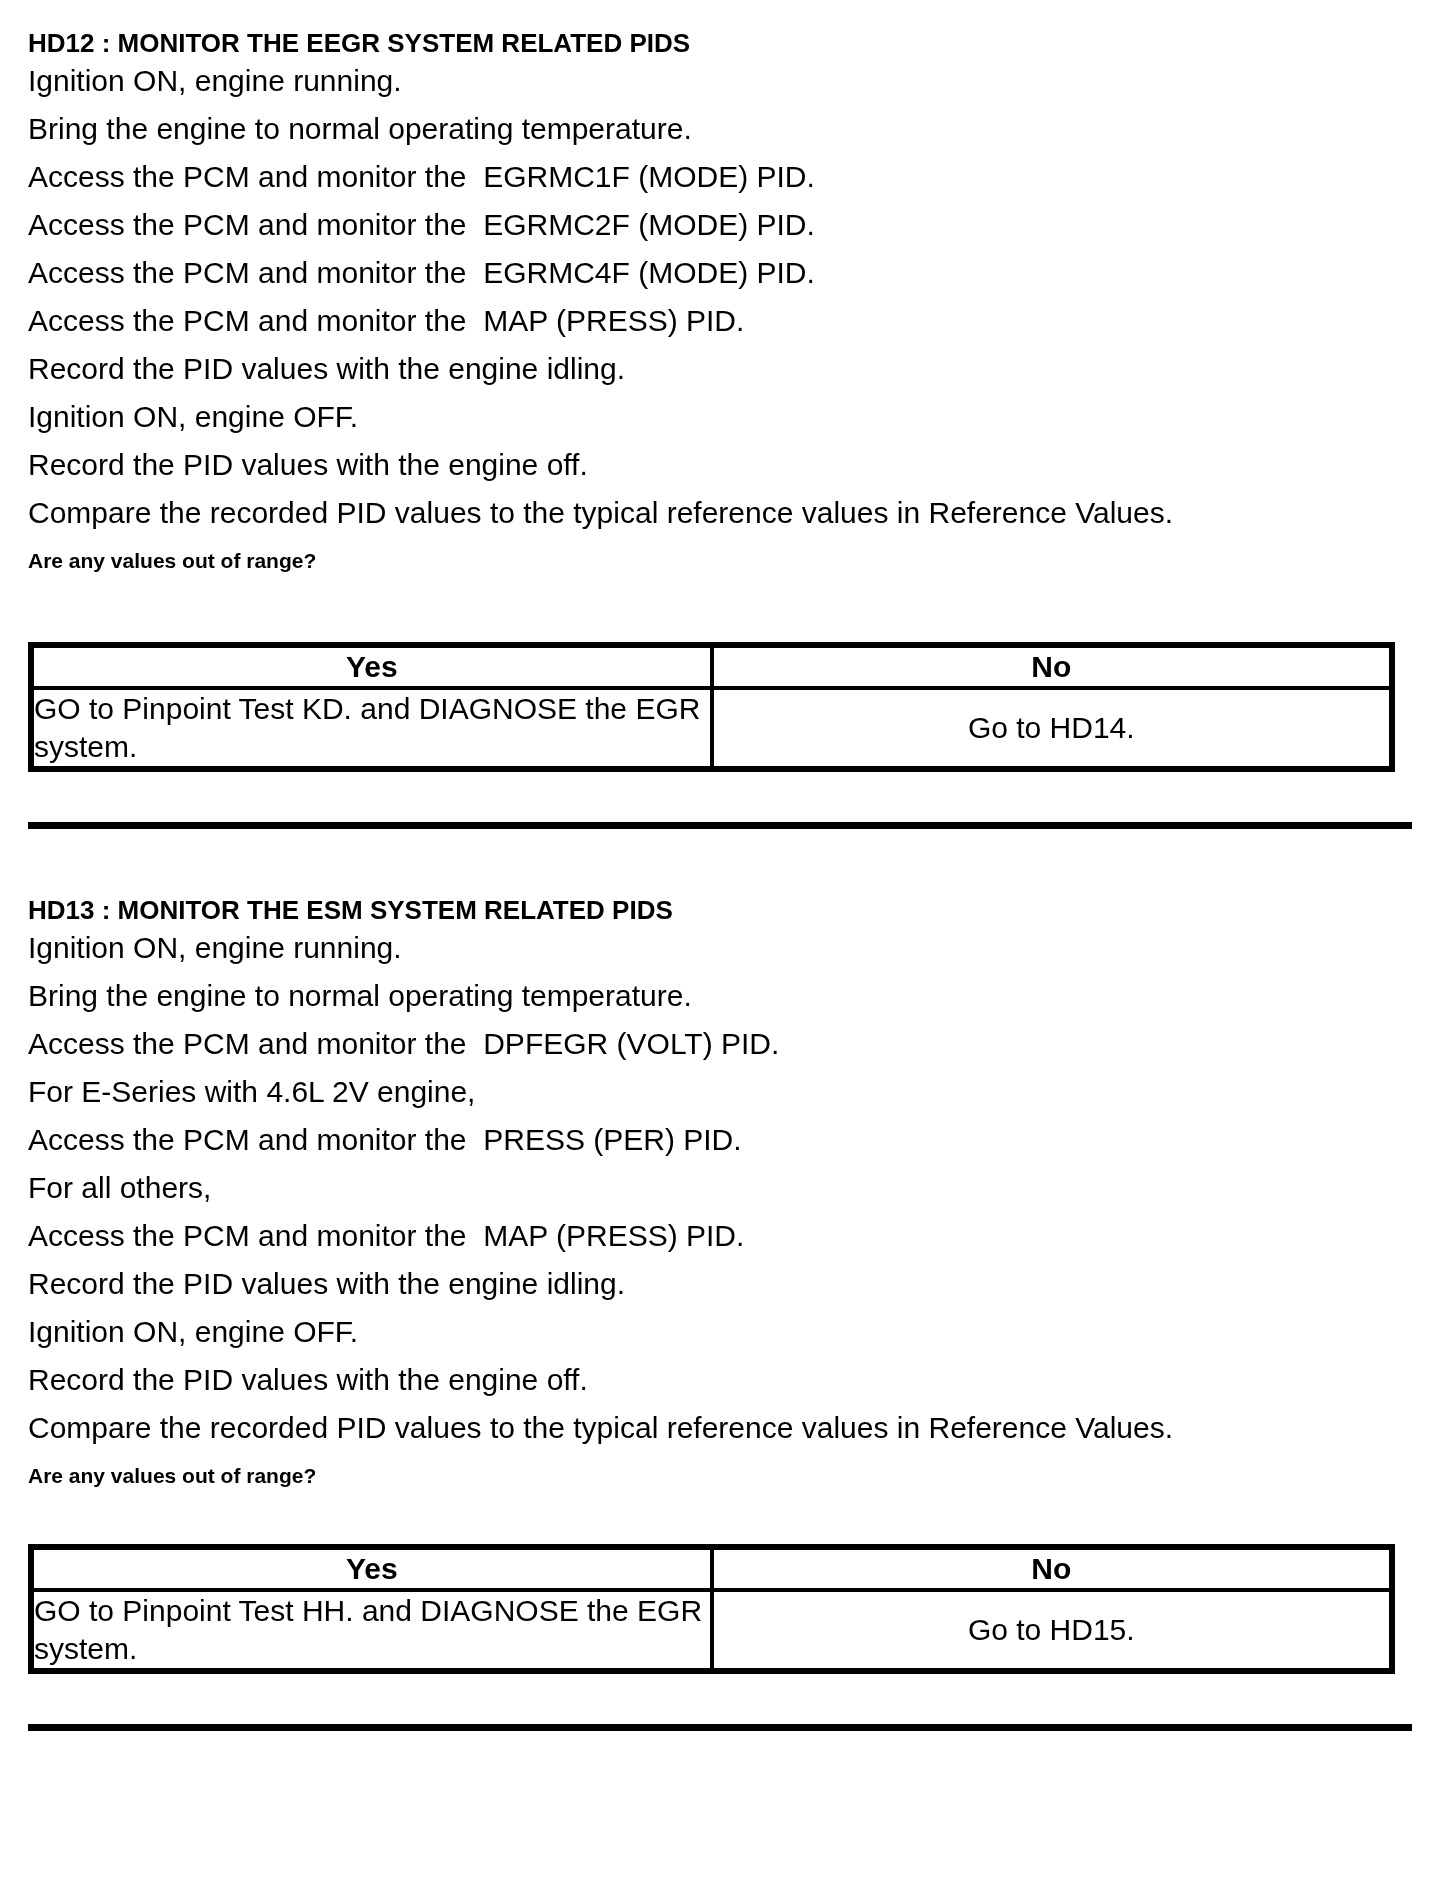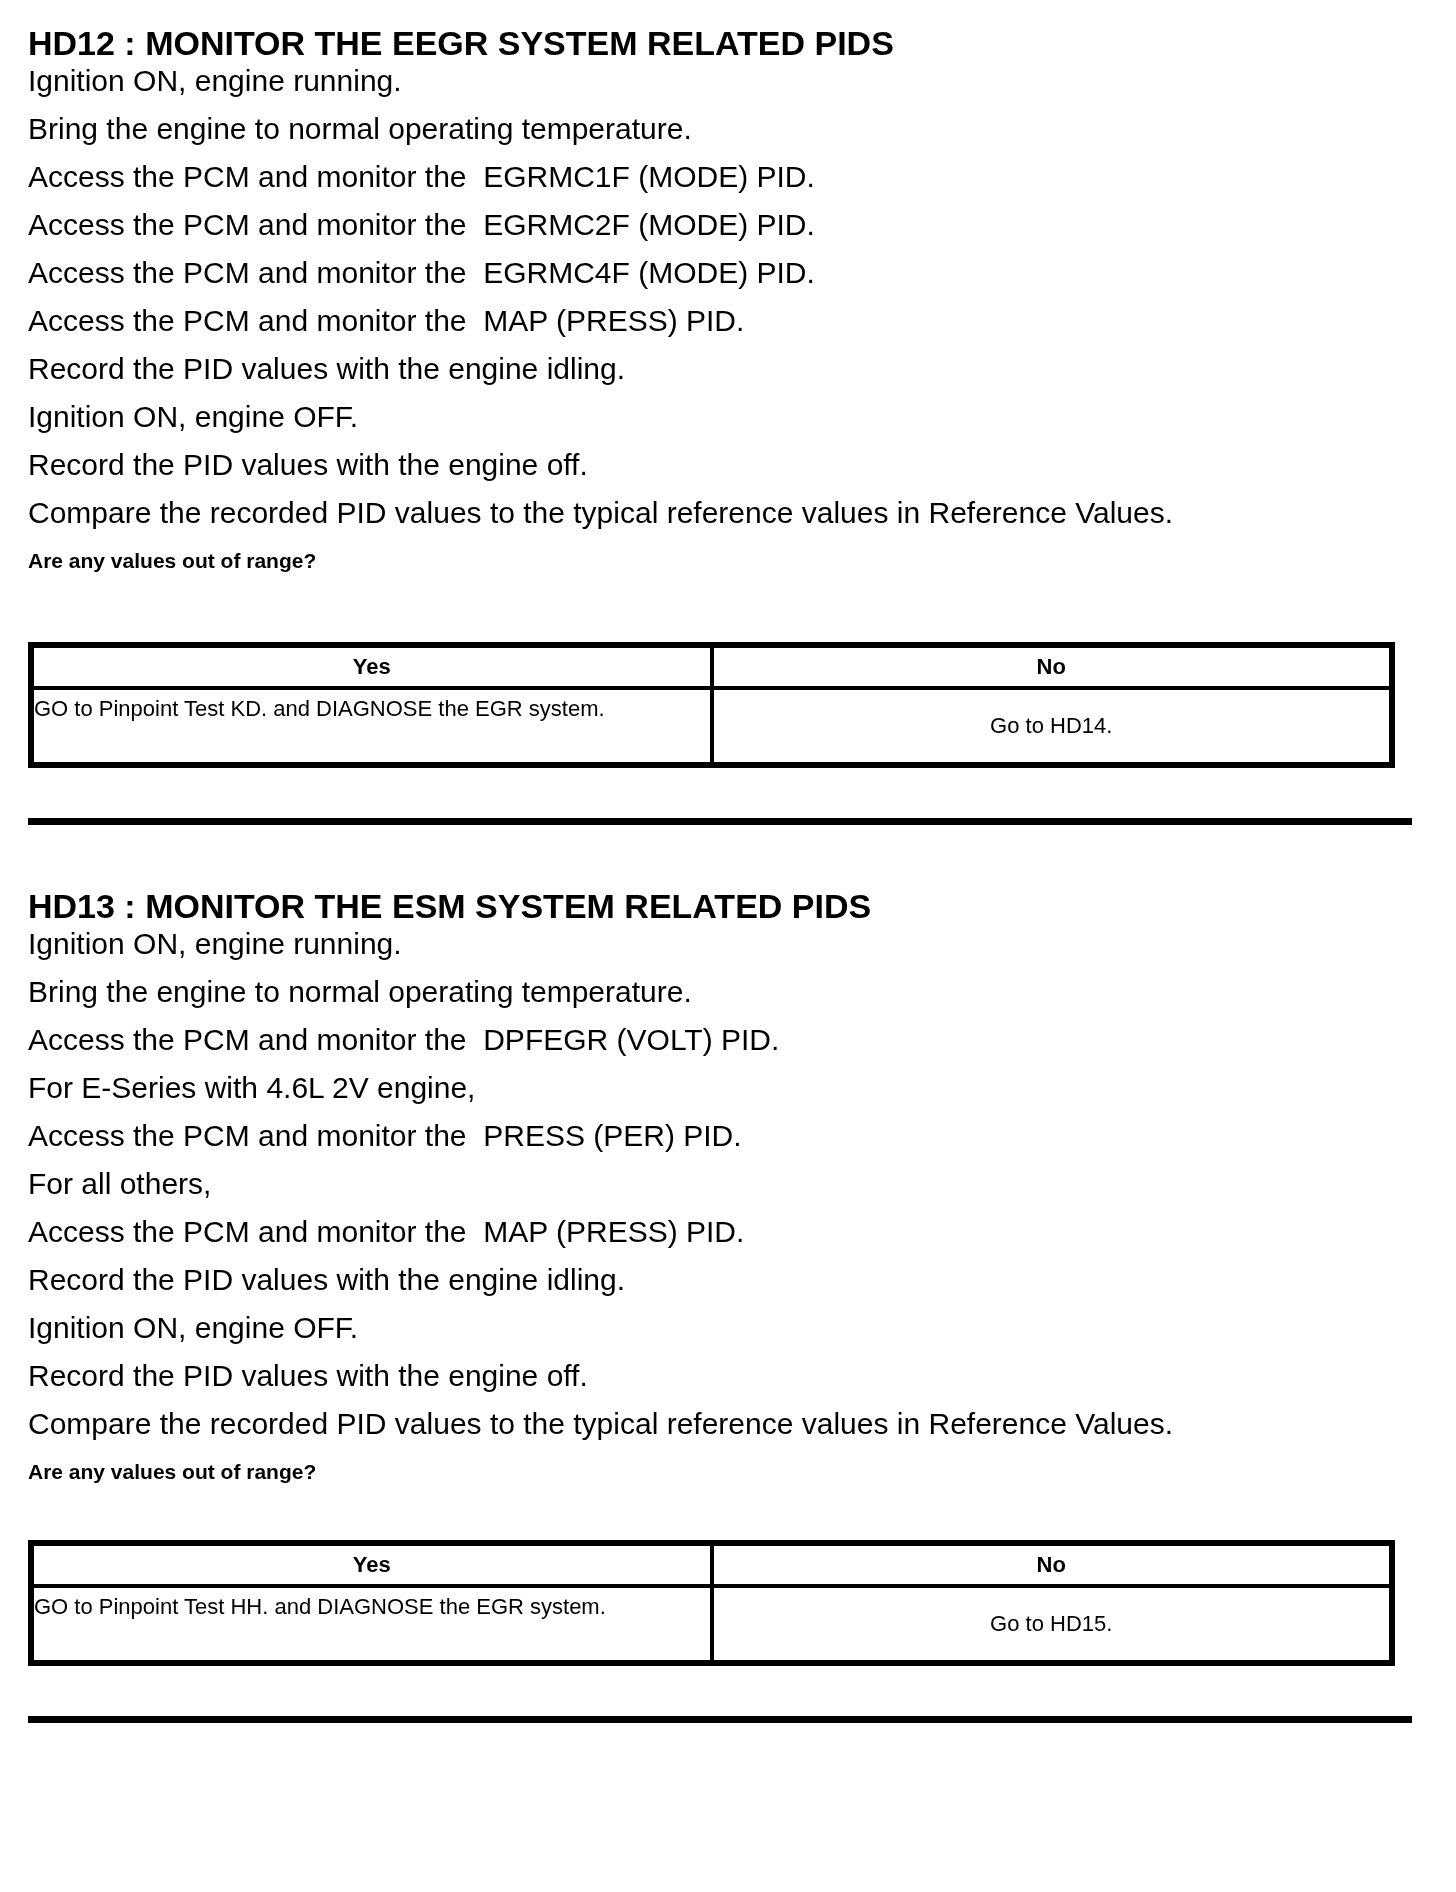--- a/index.html
+++ b/index.html
@@ -13,21 +13,21 @@
     height: 1892px;
     box-sizing: border-box;
     background: #ffffff;
     color: #000000;
     font-family: "Liberation Sans", "DejaVu Sans", sans-serif;
     padding: 30px 0 0 28px;
     overflow: hidden;
   }
   .sec-heading {
     margin: 0;
-    font-size: 34px;
+    font-size: 26px;
     line-height: 27px;
     font-weight: bold;
     white-space: pre-wrap;
   }
   .sec-heading.hd13 {
     margin-top: 68px;
   }
   .steps {
     margin-top: 0;
   }
@@ -48,21 +48,21 @@
     border-collapse: collapse;
     table-layout: fixed;
     width: 1367px;
     border: 6px solid #000000;
   }
   table.decision.t1 { margin-top: 57px; }
   table.decision.t2 { margin-top: 44px; }
   table.decision th,
   table.decision td {
     border: 4px solid #000000;
-    font-size: 22px;
+    font-size: 30px;
     padding: 0;
   }
   table.decision th {
     height: 38px;
     font-weight: bold;
     text-align: center;
     vertical-align: middle;
     line-height: 38px;
   }
   table.decision td {

